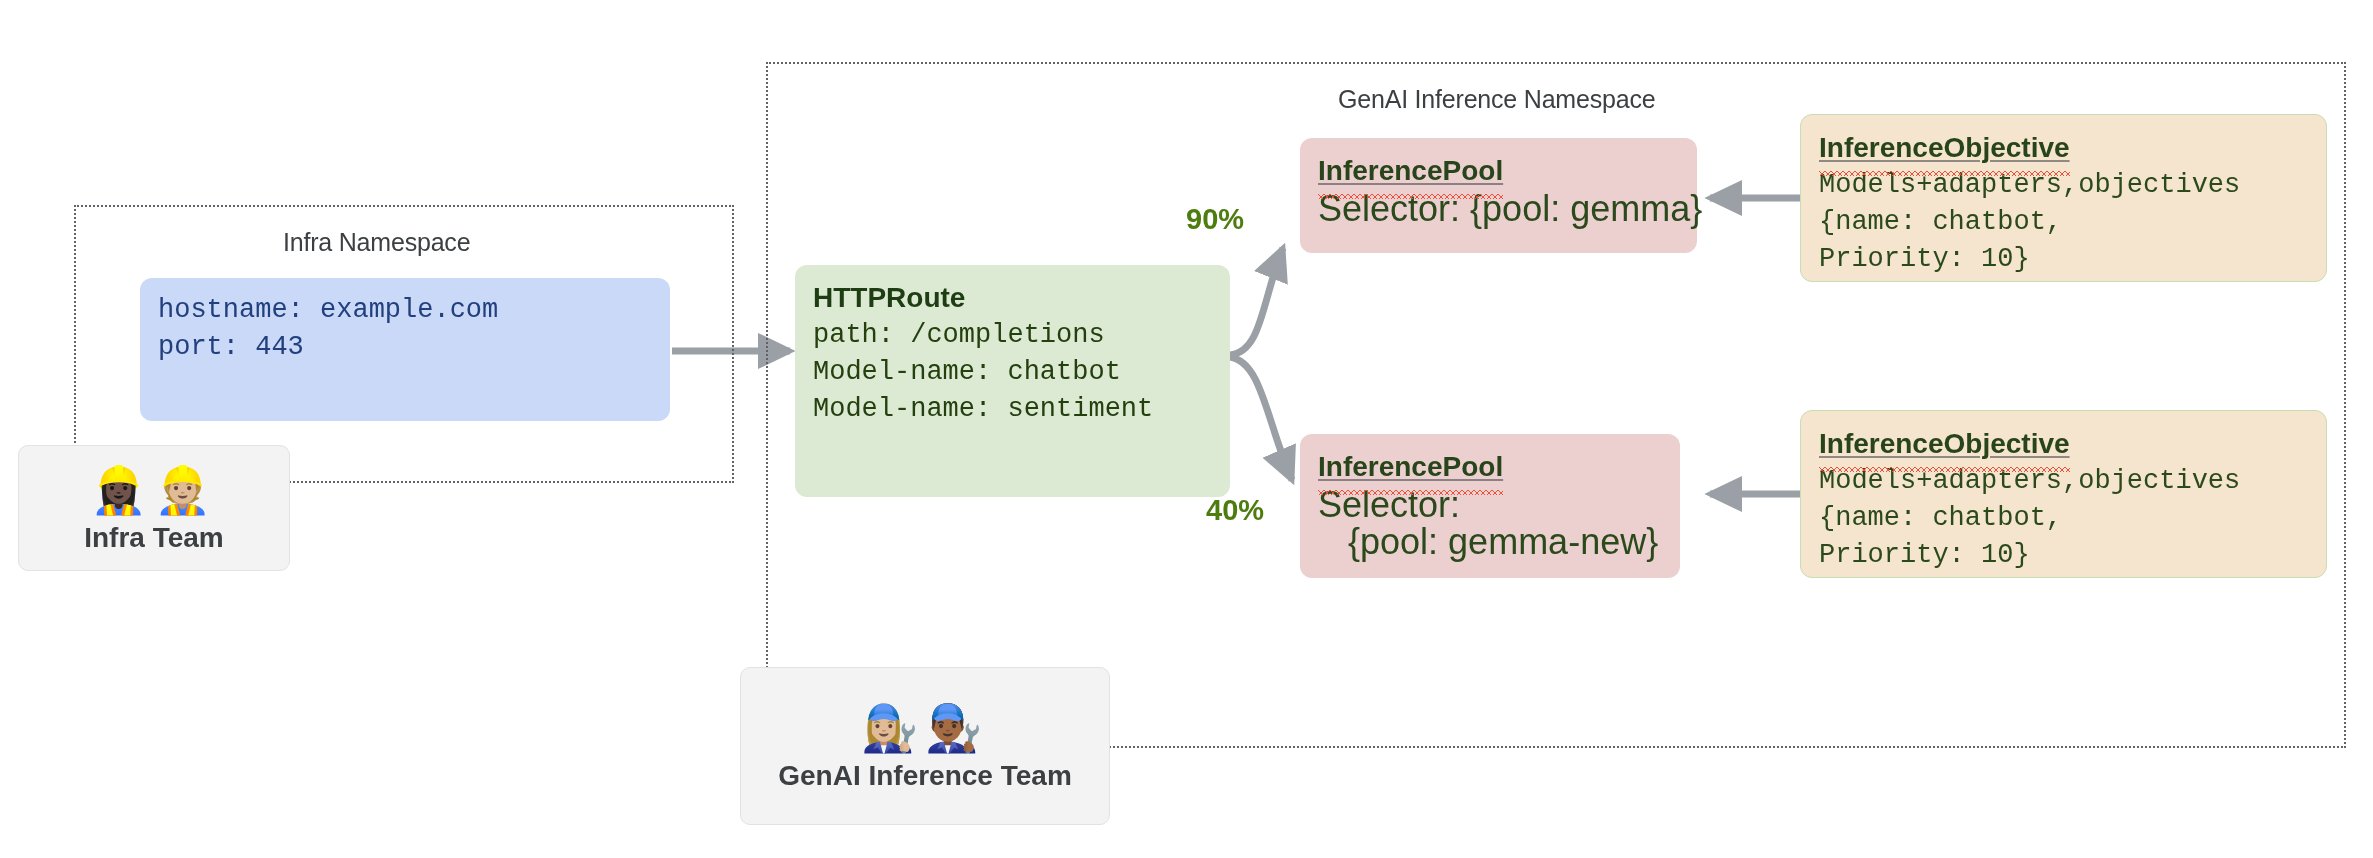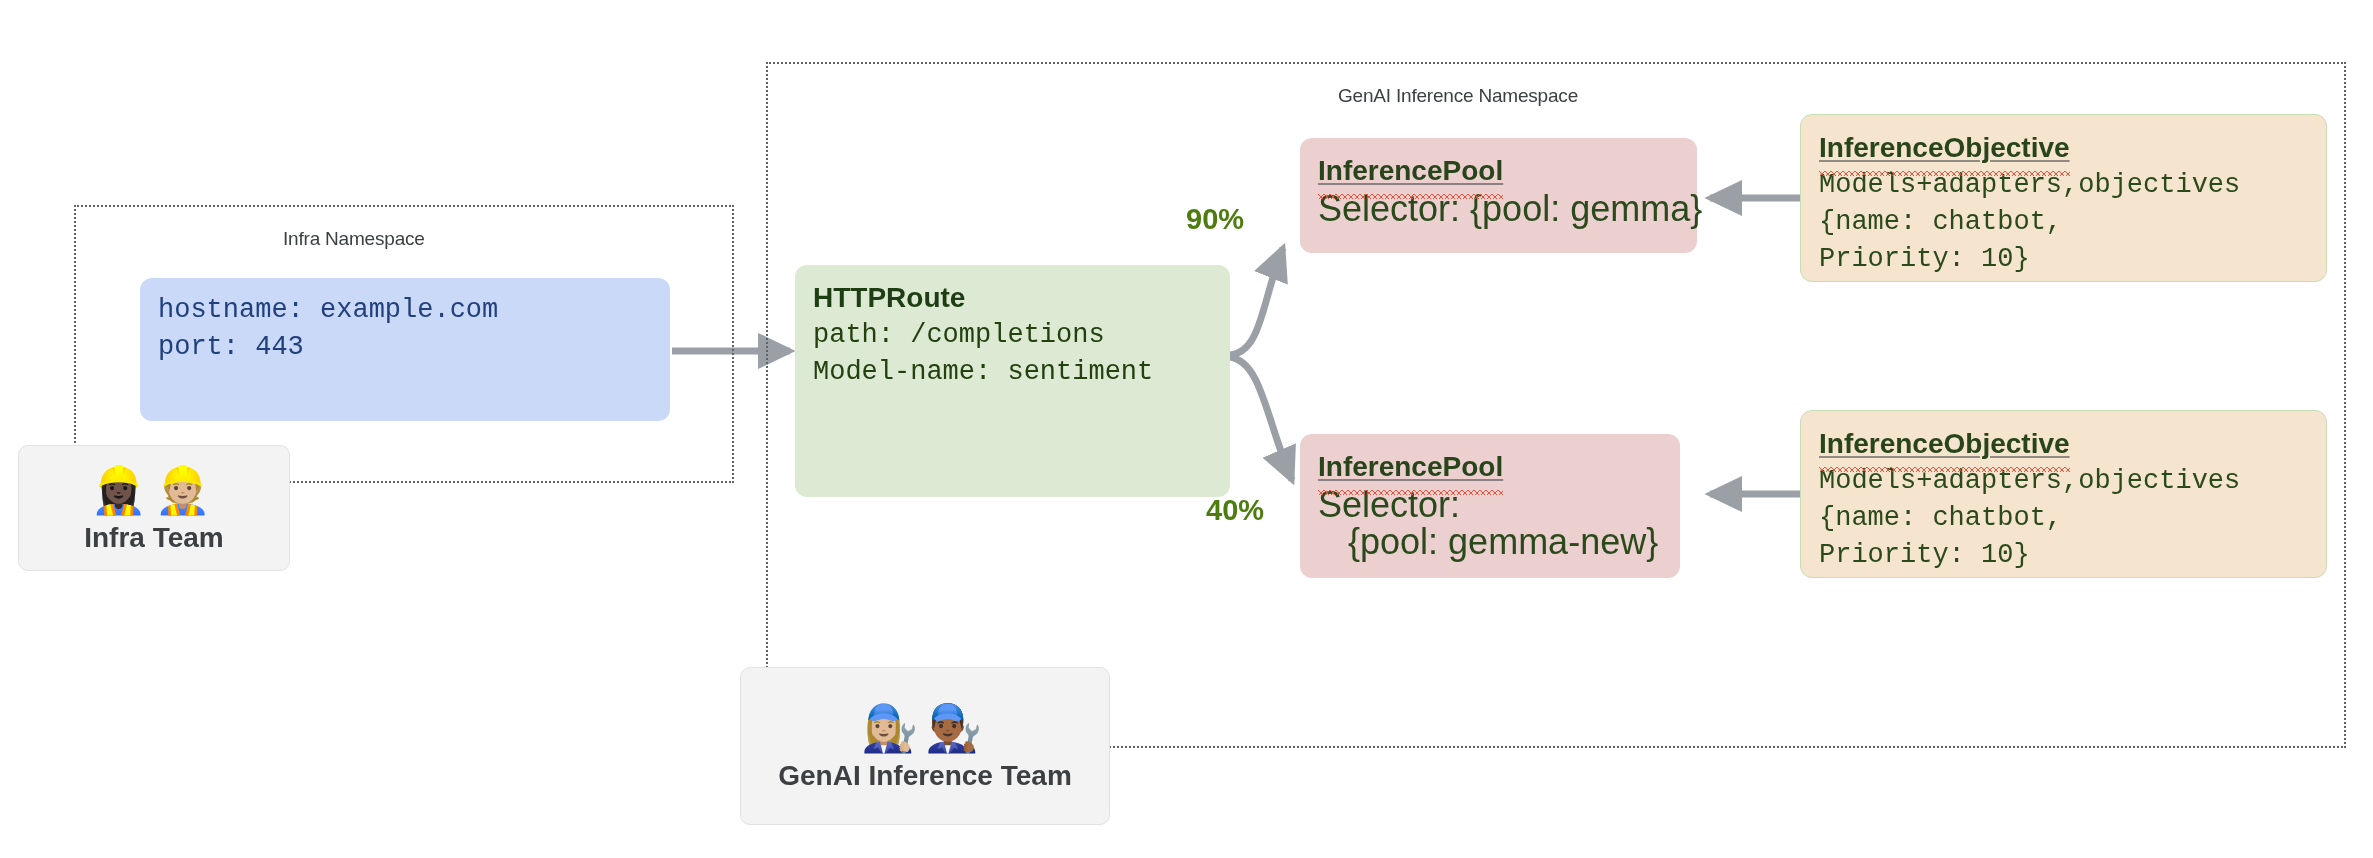--- a/index.html
+++ b/index.html
@@ -21,21 +21,21 @@
   
   .namespace {
     position: absolute;
     border: 2px dotted #5f6368;
     box-sizing: border-box;
     background: transparent;
   }
   .ns-title {
     position: absolute;
     font-family: "Liberation Sans", sans-serif;
-    font-size: 19px;
+    font-size: 25px;
     color: #3c4043;
     white-space: nowrap;
     letter-spacing: -0.2px;
   }
 
   
   .card {
     position: absolute;
     box-sizing: border-box;
     border-radius: 12px;
@@ -195,20 +195,21 @@
     <div class="emojis">👷🏿‍♀️👷🏼</div>
     <div class="team-label">Infra Team</div>
   </div>
 
   <div class="namespace" style="left:766px; top:62px; width:1580px; height:686px;"></div>
   <div class="ns-title" style="left:1338px; top:85px;">GenAI Inference Namespace</div>
 
   <div class="card card-route" style="left:795px; top:265px; width:435px; height:232px;">
     <div class="title">HTTPRoute</div>
     <div class="mono">path: /completions</div>
+    <div class="mono">Model-name: chatbot</div>
     <div class="mono">Model-name: sentiment</div>
   </div>
 
   <div class="pct" style="left:1186px; top:203px;">90%</div>
   <div class="pct" style="left:1206px; top:494px;">40%</div>
 
   <div class="card card-pool" style="left:1300px; top:138px; width:397px; height:115px;">
     <div class="title">
       <span class="squiggle">InferencePool</span>
     </div>

